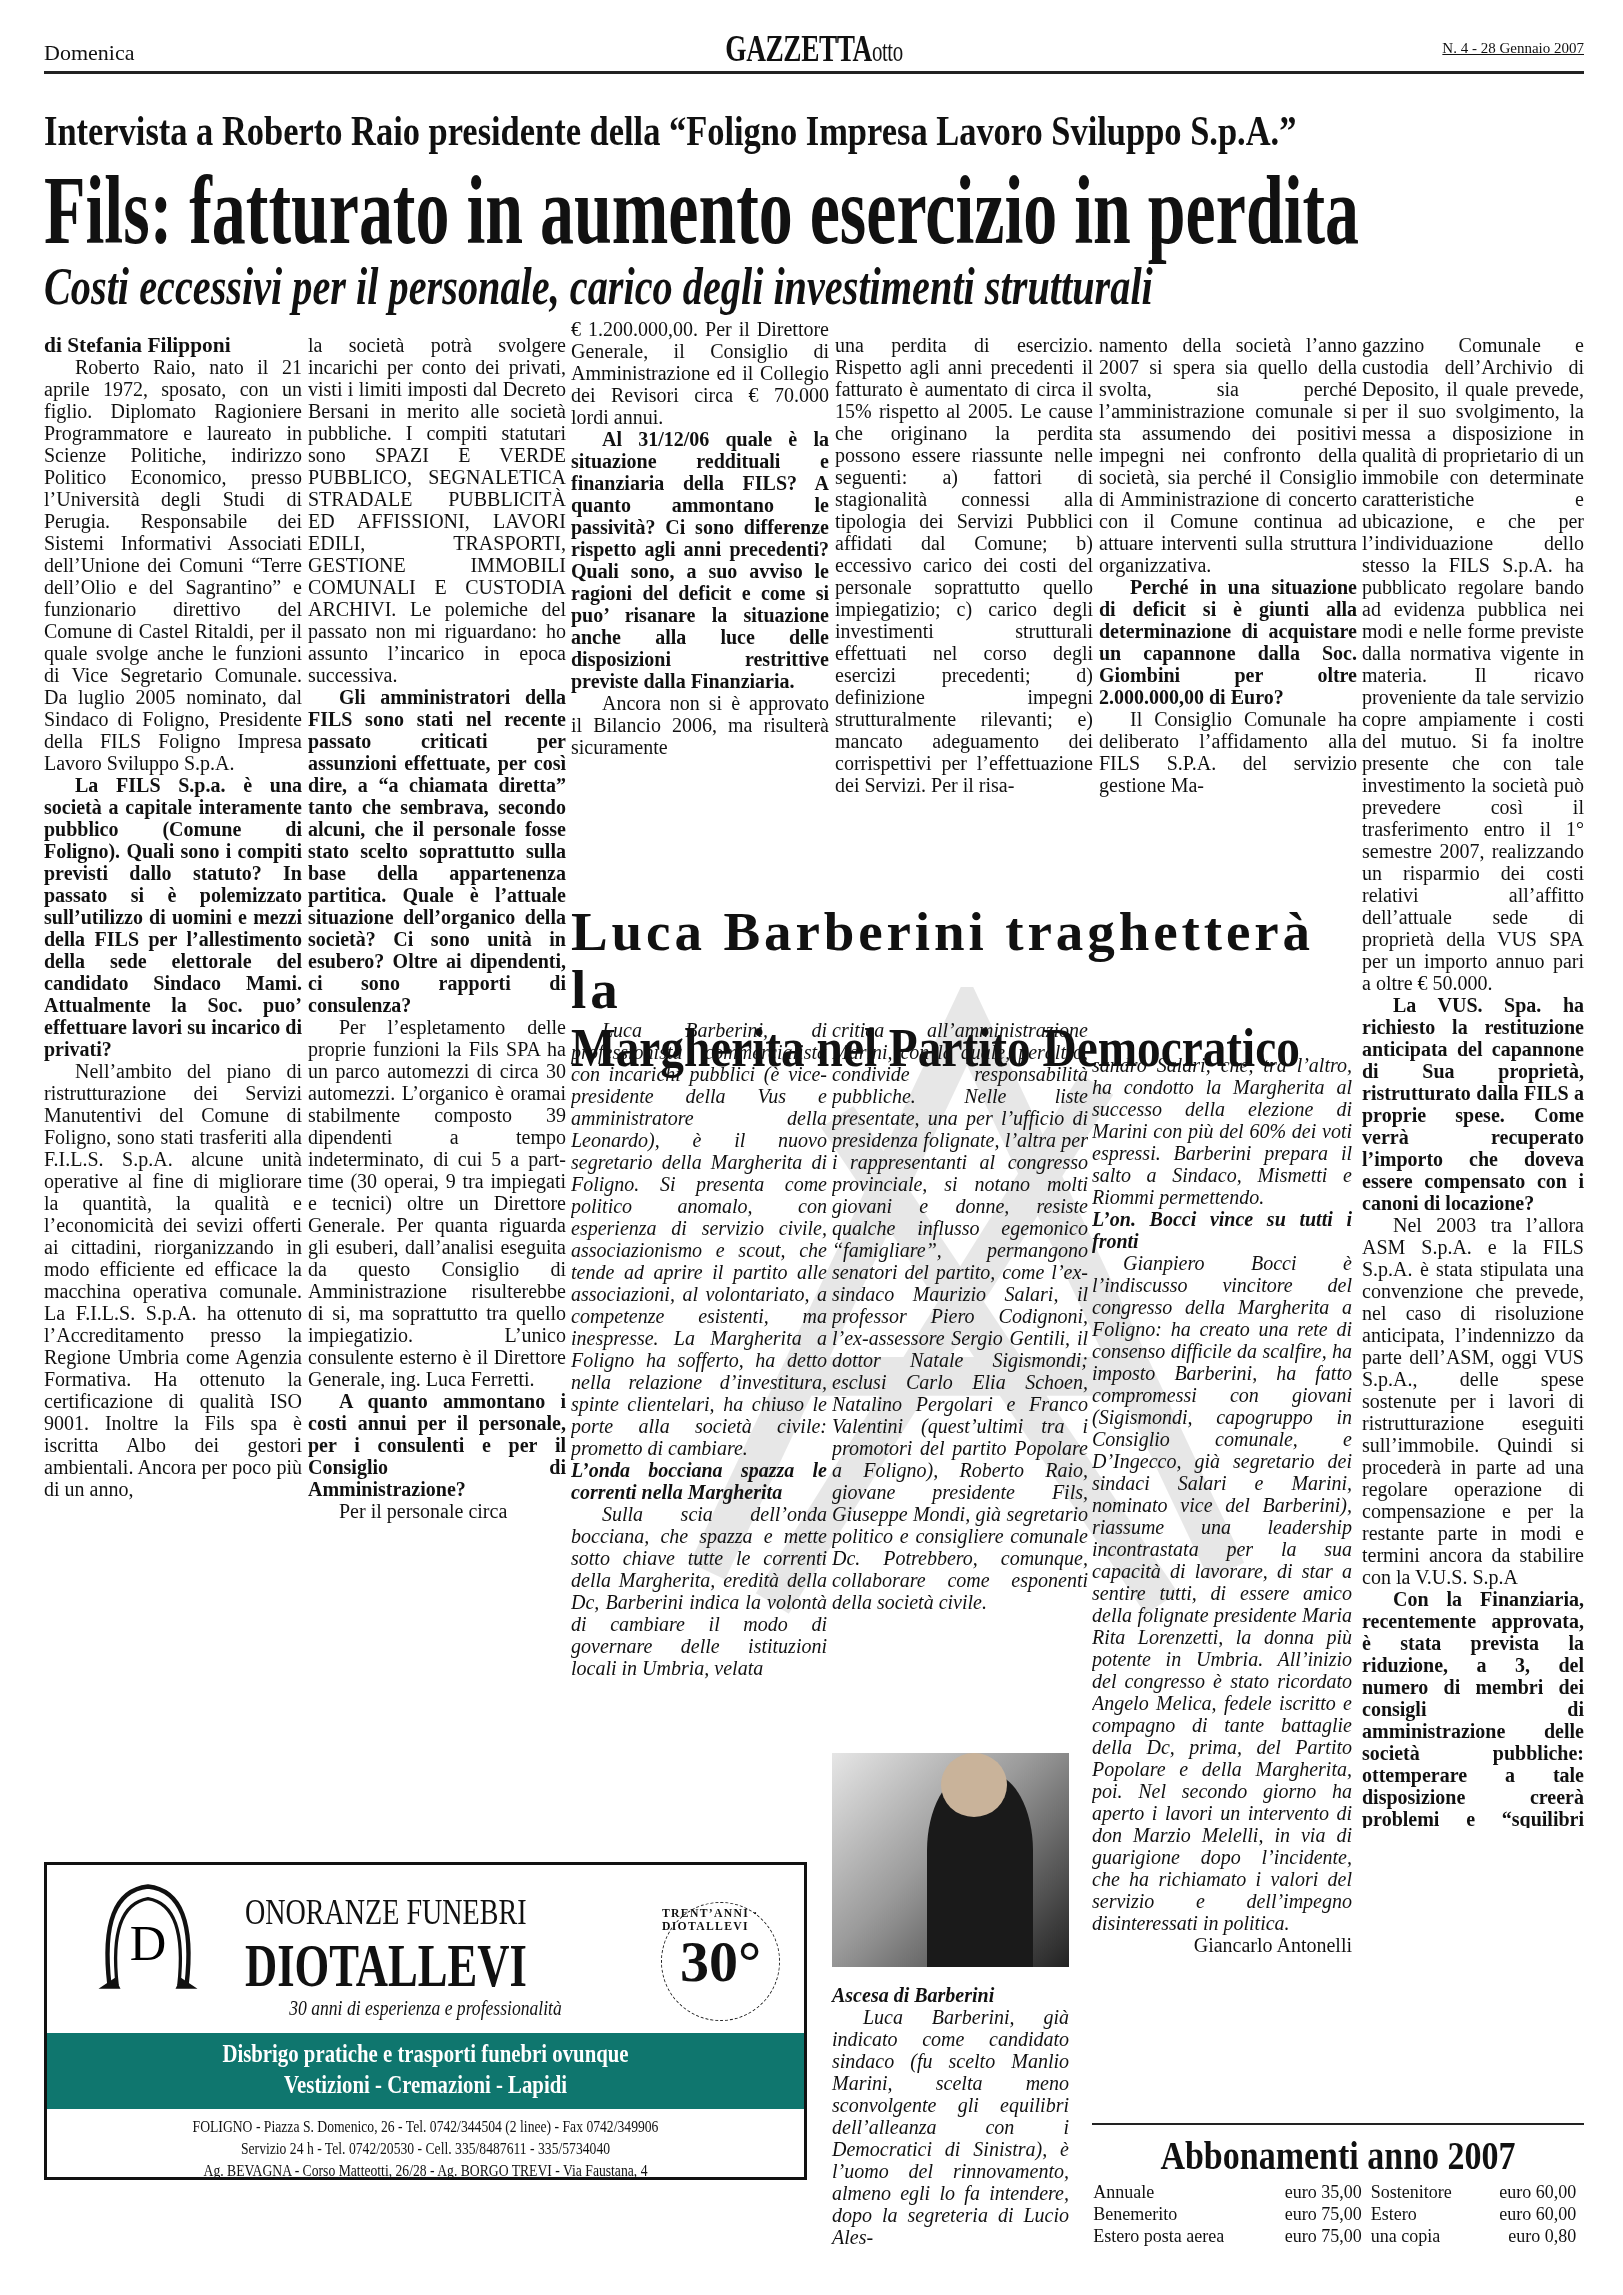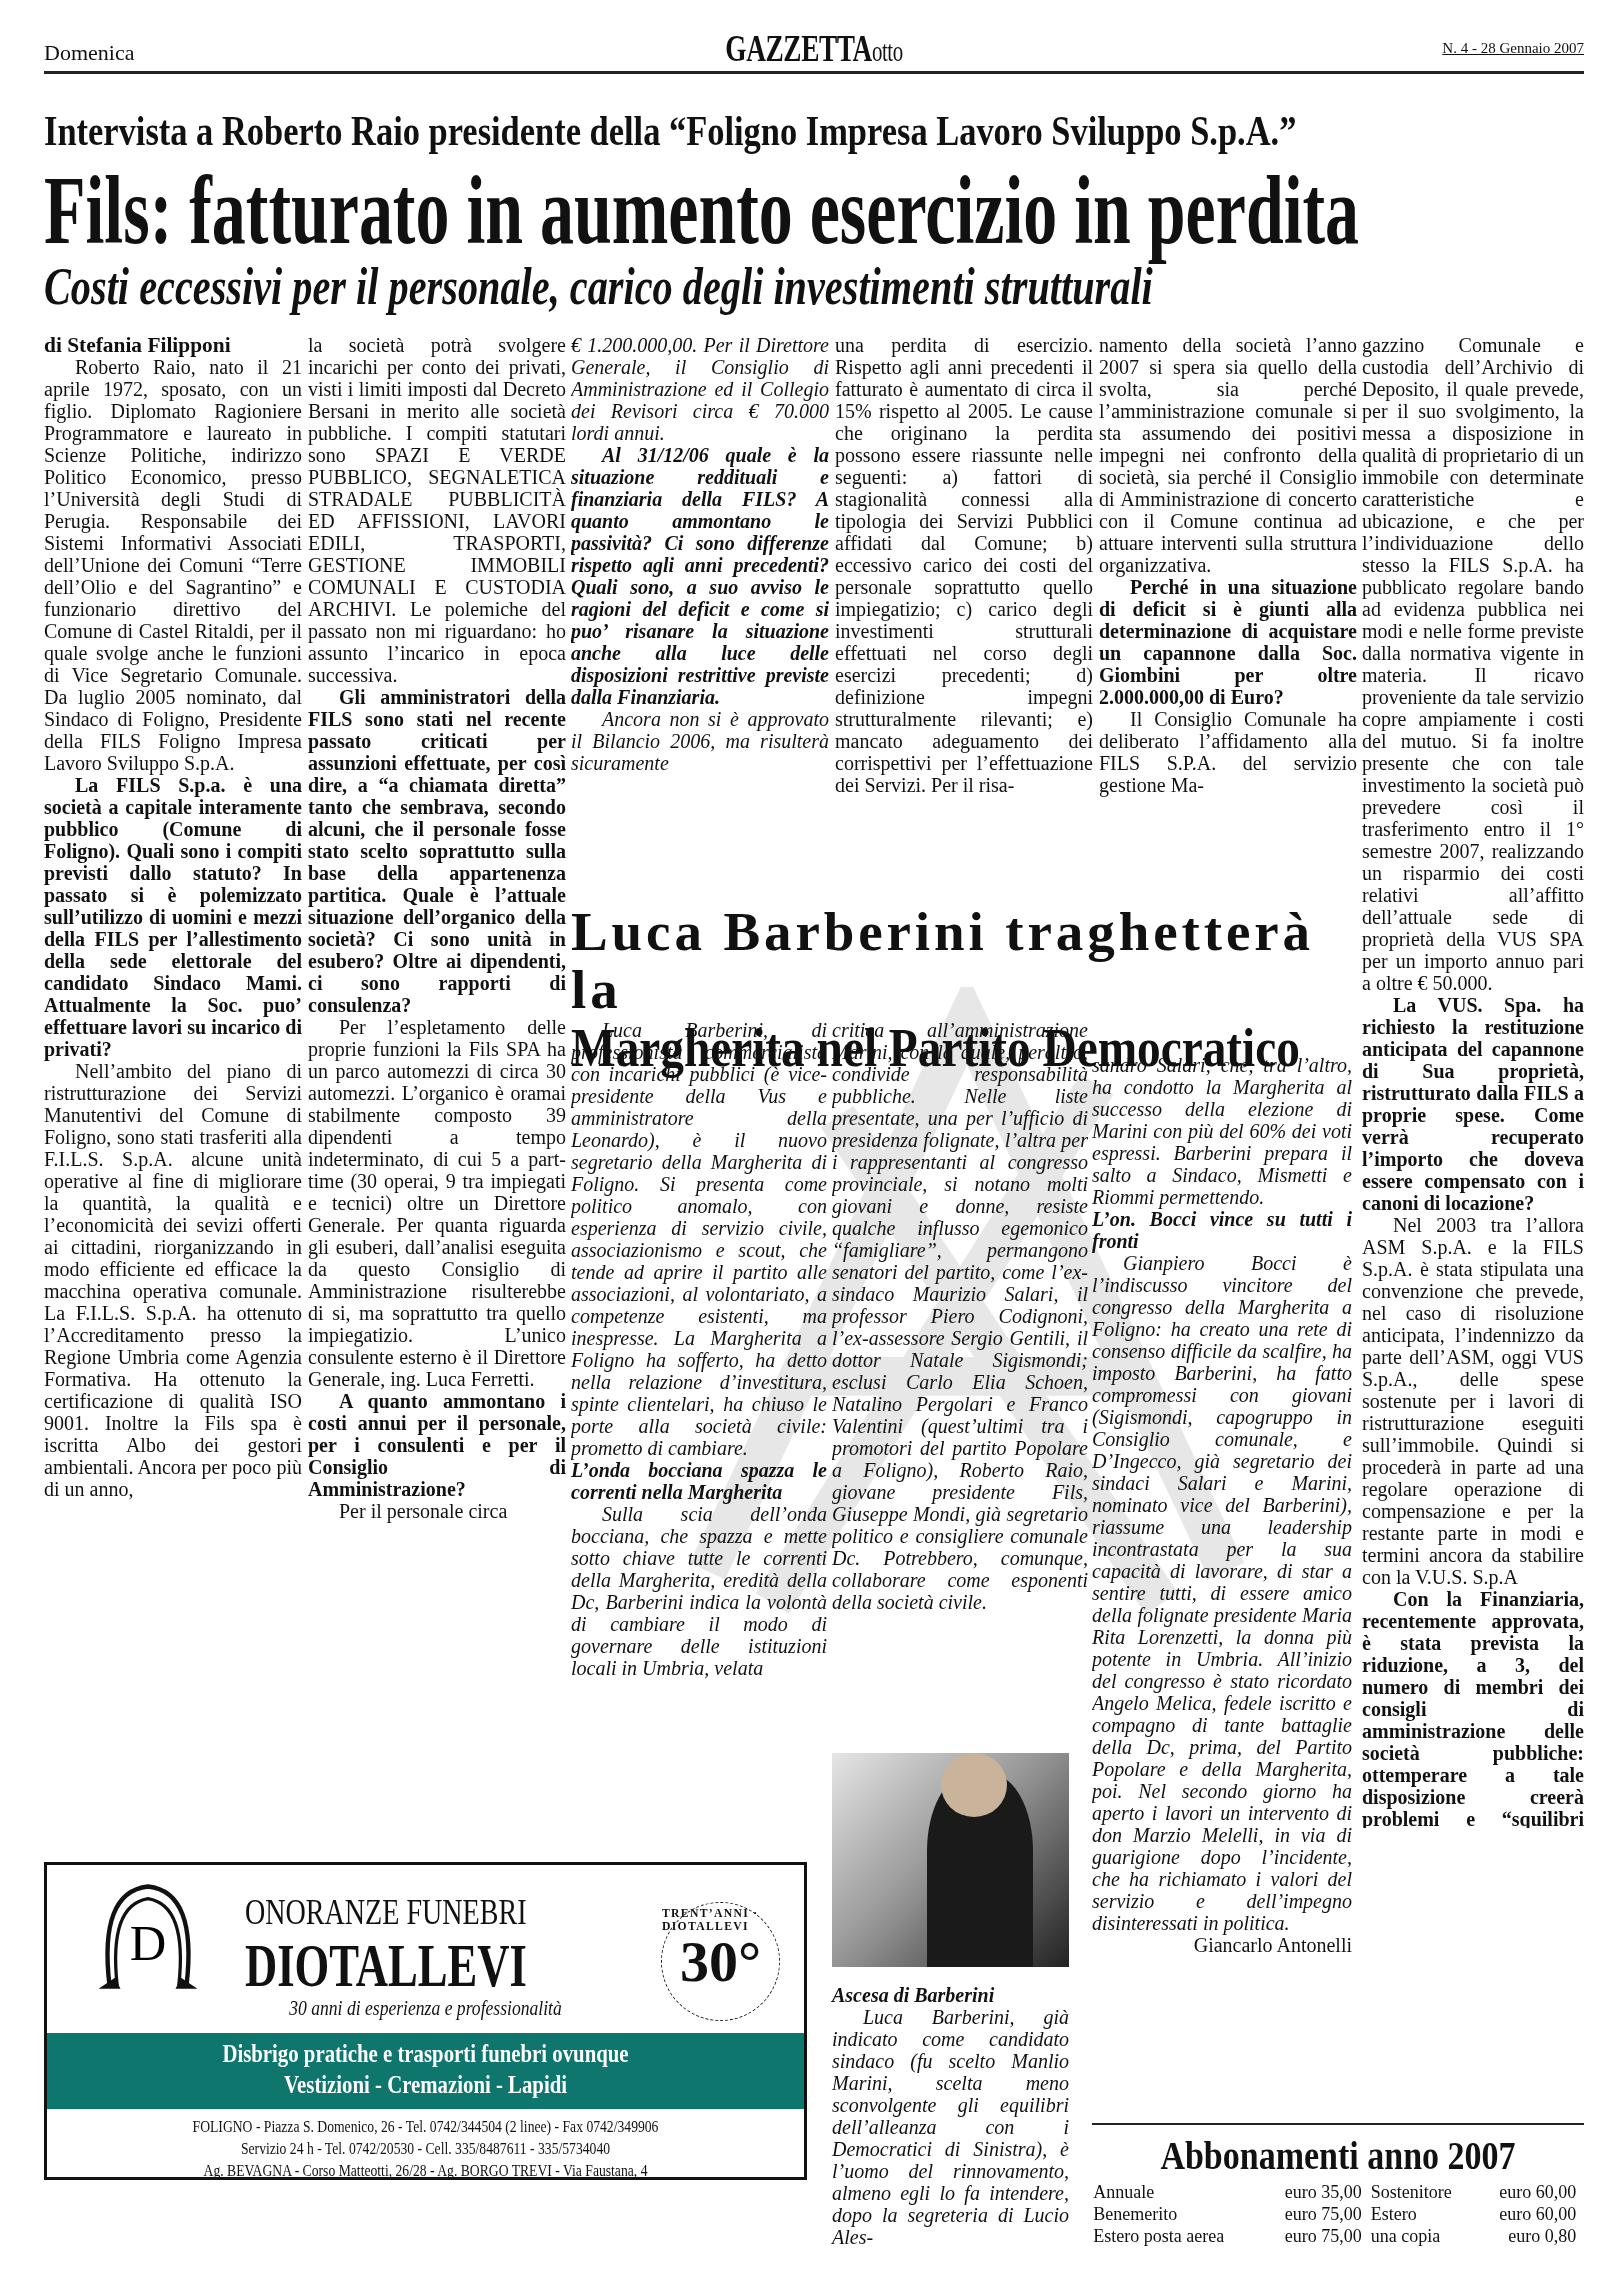--- a/index.html
+++ b/index.html
@@ -13,21 +13,21 @@
   .kicker{left:44px;top:107px;width:1540px;font-size:42px;font-weight:bold;white-space:nowrap;transform-origin:left top;transform:scaleX(0.82);}
   .headline{left:44px;top:162px;width:1540px;font-size:97px;font-weight:bold;line-height:1;white-space:nowrap;transform-origin:left top;transform:scaleX(0.7);}
   .subhead{left:44px;top:256px;width:1540px;font-size:53px;font-style:italic;font-weight:bold;white-space:nowrap;transform-origin:left top;transform:scaleX(0.76);}
   .col{position:absolute;font-size:20px;line-height:22px;text-align:justify;hyphens:auto;}
   .col p{margin:0;text-indent:31px;}
   .col p.noind{text-indent:0;}
   .col .byline{font-weight:bold;text-indent:0;font-size:21.4px;}
   .col .q{font-weight:bold;}
   .c1{left:44px;top:334px;width:258px;}
   .c2{left:308px;top:334px;width:258px;}
-  .c3{left:571px;top:334px;width:258px;font-style:italic;}
+  .c3{left:571px;top:318px;width:258px;}
   .c4{left:835px;top:334px;width:258px;}
   .c5{left:1099px;top:334px;width:258px;}
   .c6{left:1362px;top:334px;width:222px;}
   .c1,.c2{height:1494px;overflow:hidden;}
   .c3,.c4,.c5{height:552px;overflow:hidden;}
   .c6{height:1494px;overflow:hidden;}
   .barb-head{left:571px;top:903px;width:786px;font-size:55px;font-weight:bold;line-height:58px;}
   .barb-head .l1{letter-spacing:3.9px;}
   .watermark{left:610px;top:987px;width:714px;height:649px;opacity:.12;}
   .bcol{position:absolute;font-size:20px;line-height:22px;font-style:italic;text-align:justify;}

